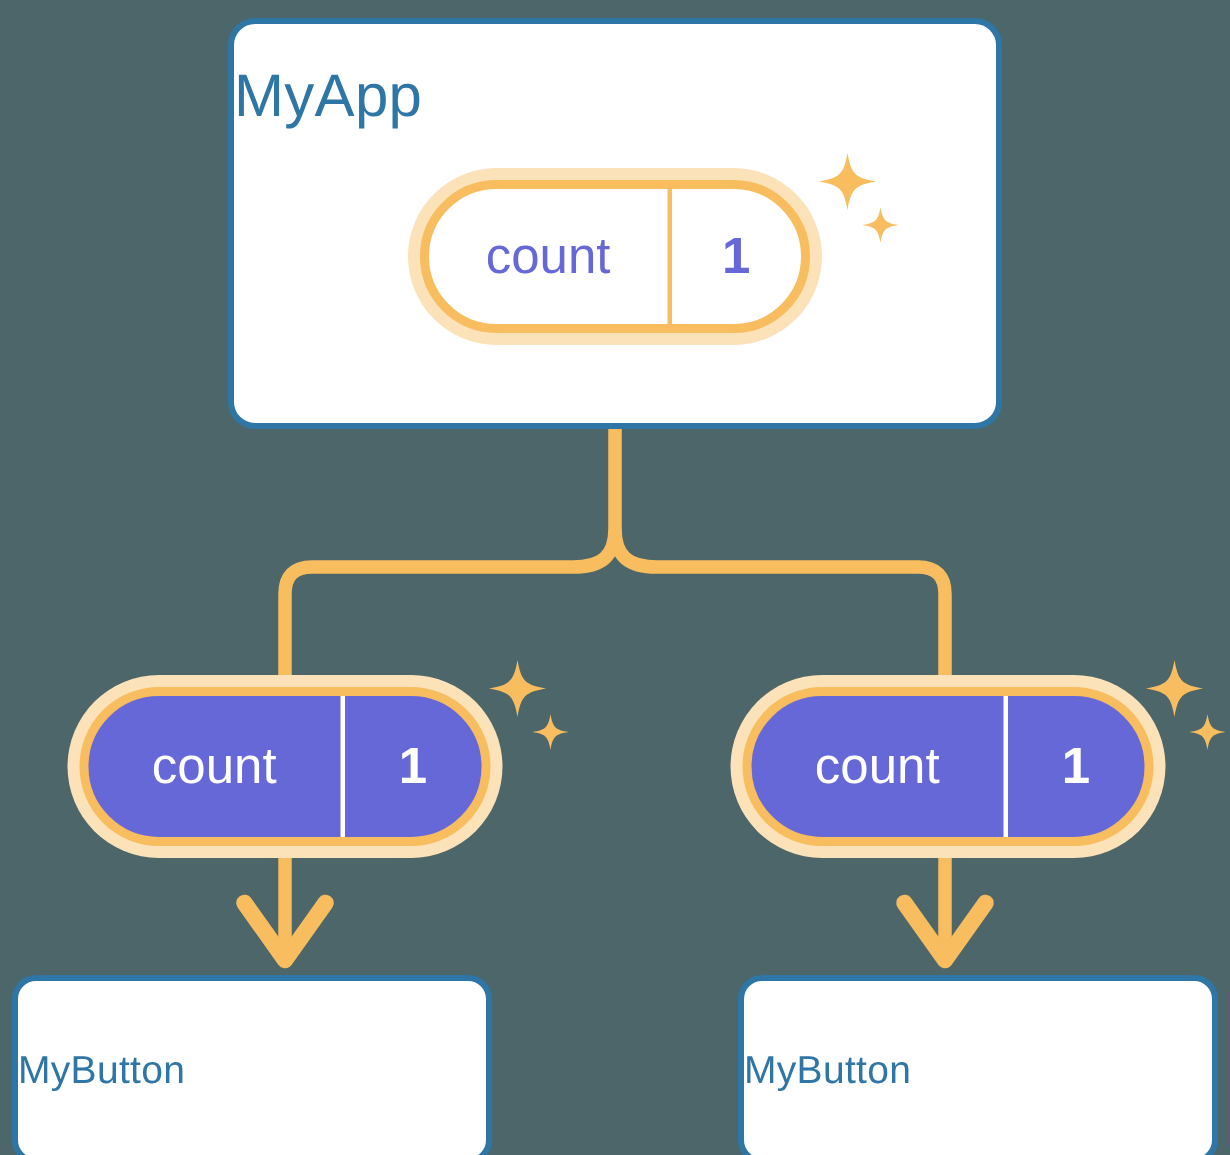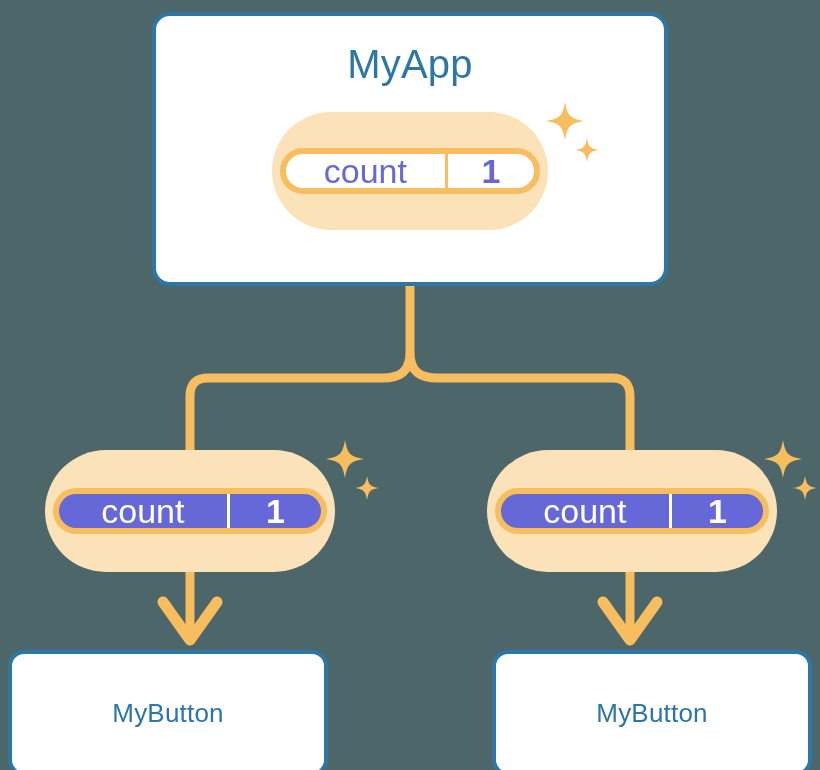--- a/index.html
+++ b/index.html
@@ -34,21 +34,21 @@
 
   
   .card {
     position: absolute;
     background: #ffffff;
     border: 4px solid #2e76a5;
     border-radius: 16px;
     box-sizing: border-box;
     display: flex;
     align-items: center;
-    justify-content: center;
+    justify-content: flex-start;
   }
   .card-title {
     color: #2e76a5;
     font-size: 26px;
     font-weight: 400;
     letter-spacing: 0.2px;
     line-height: 1;
     white-space: nowrap;
   }
 
@@ -79,21 +79,20 @@
   }
 
   
   .pill {
     position: absolute;
     box-sizing: border-box;
     border-radius: 999px;
     background: #fce2b8;          
     padding: 8px;
     display: flex;
-    align-items: center;
   }
   .pill-ring {
     flex: 1;
     box-sizing: border-box;
     border: 6px solid #f7bd5e;     
     border-radius: 999px;
     display: flex;
     align-items: stretch;
     overflow: hidden;
   }

